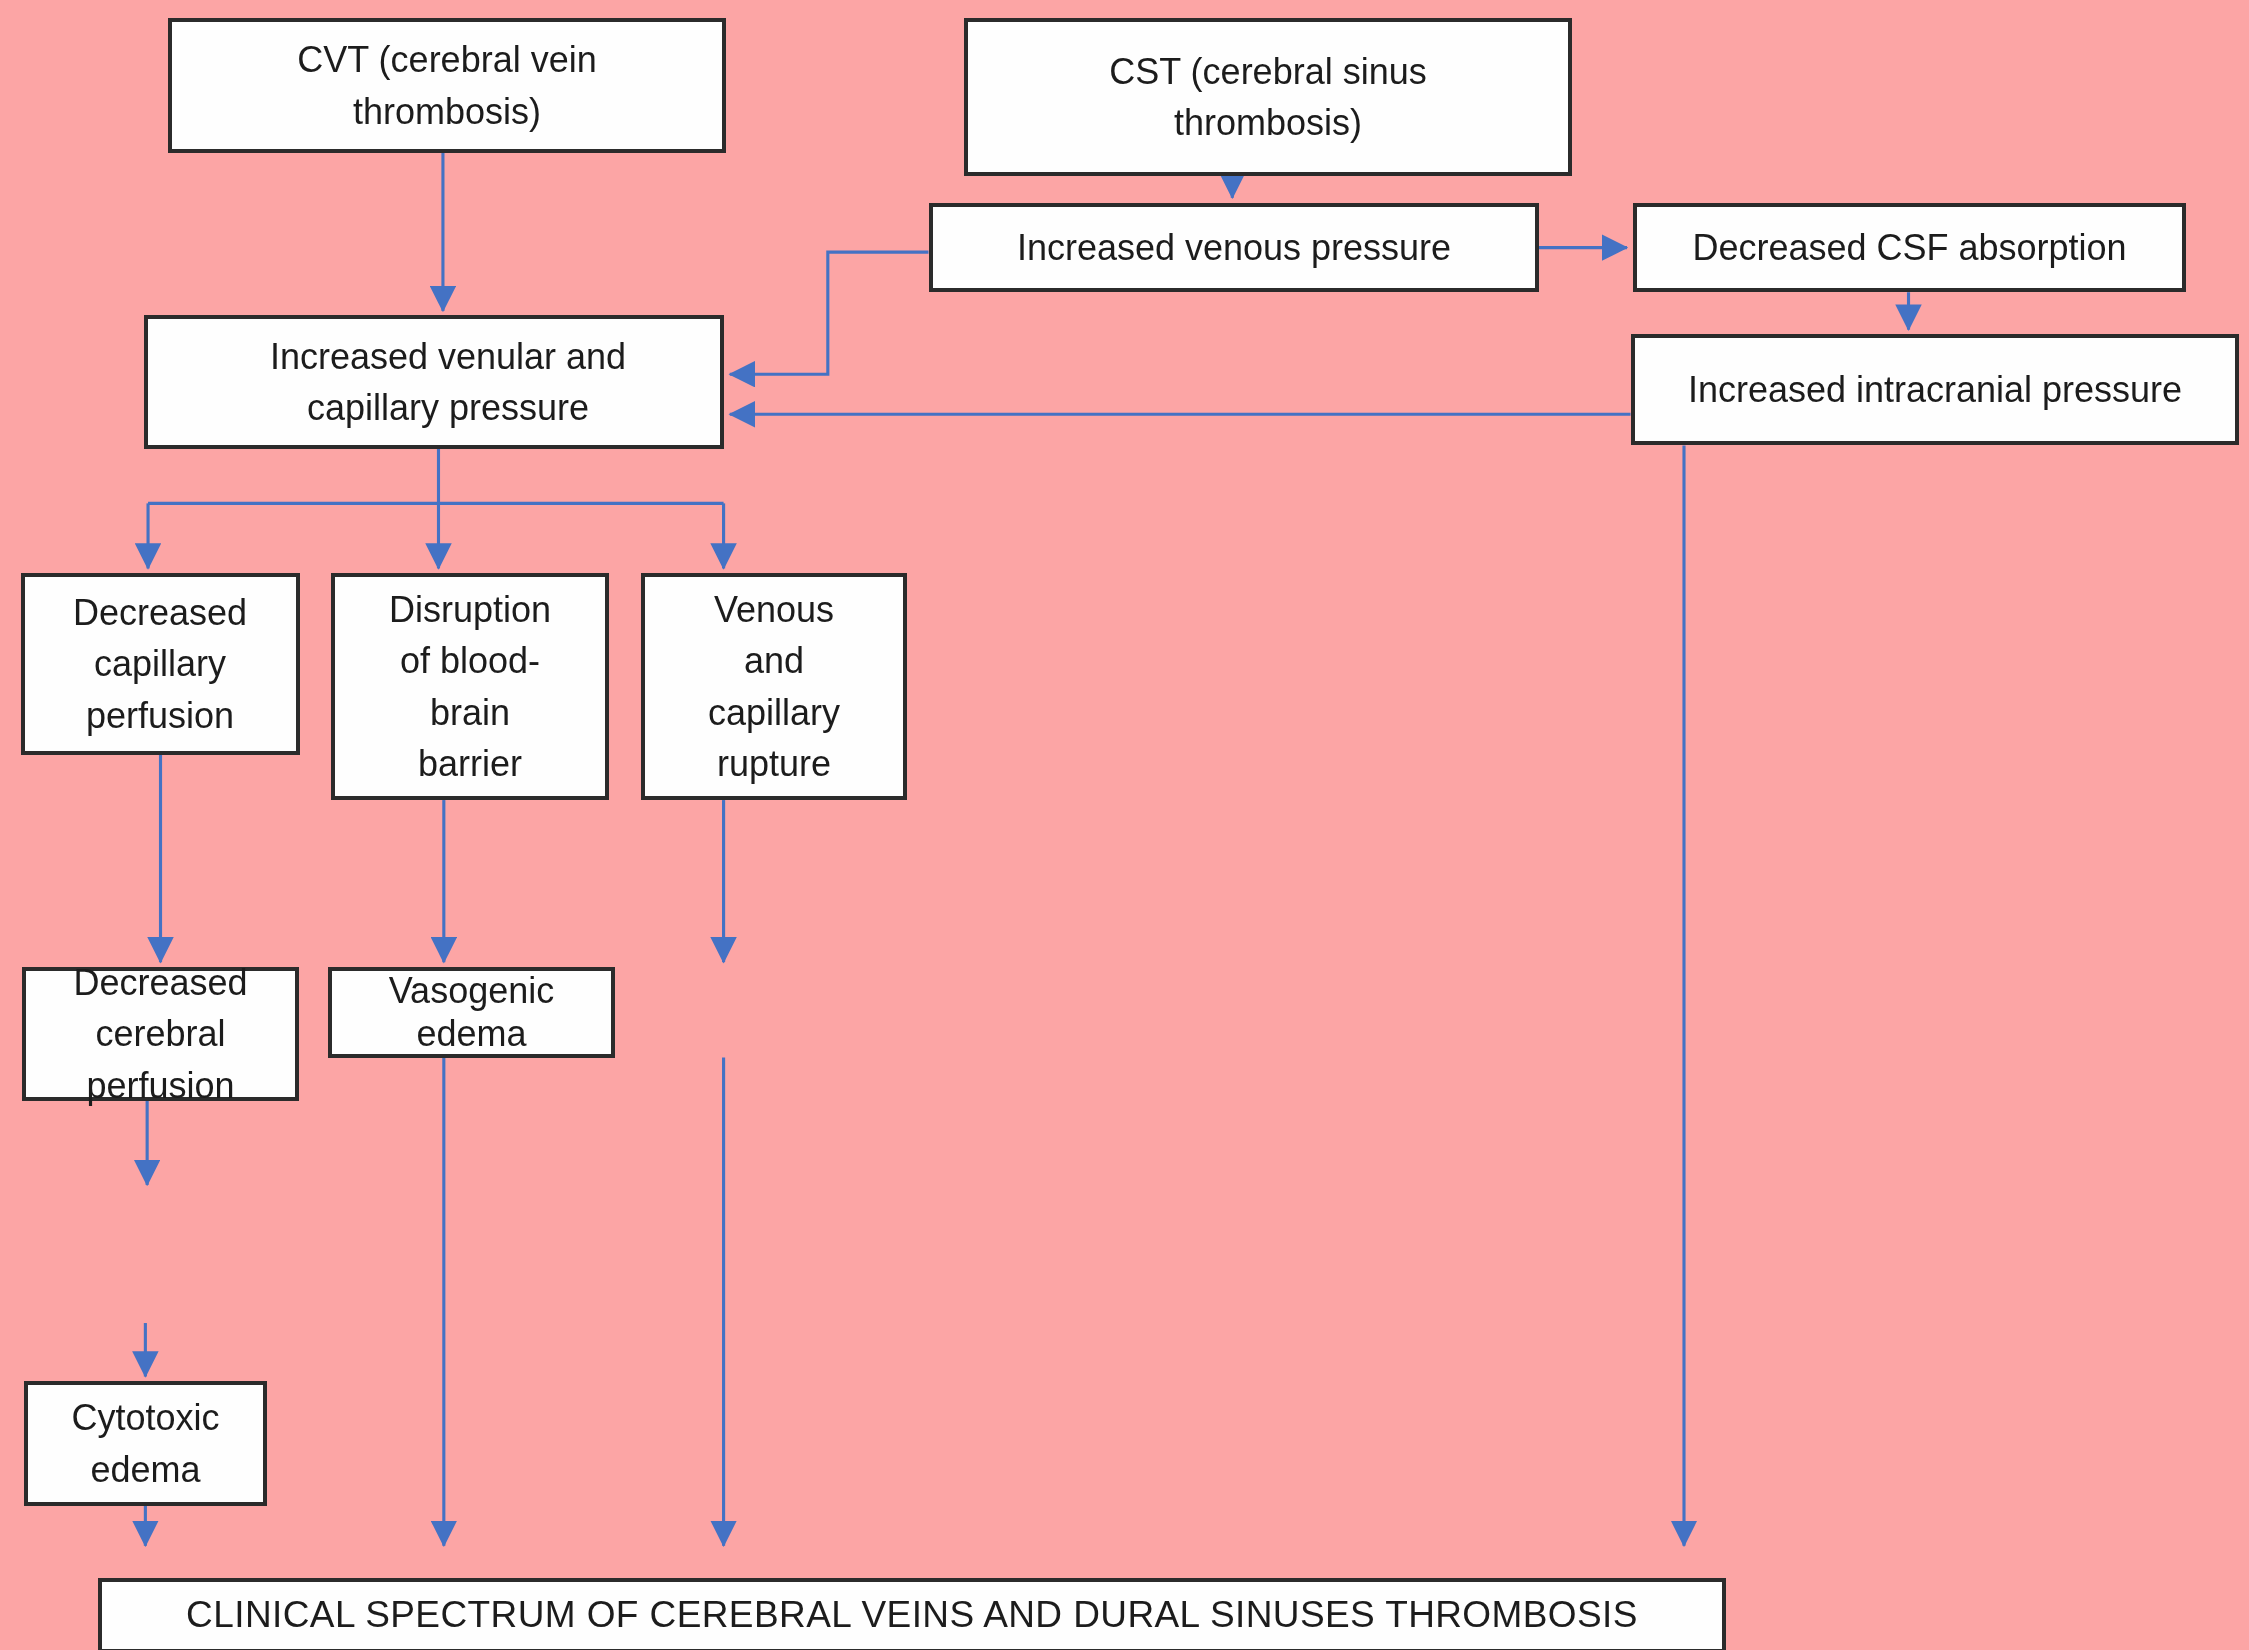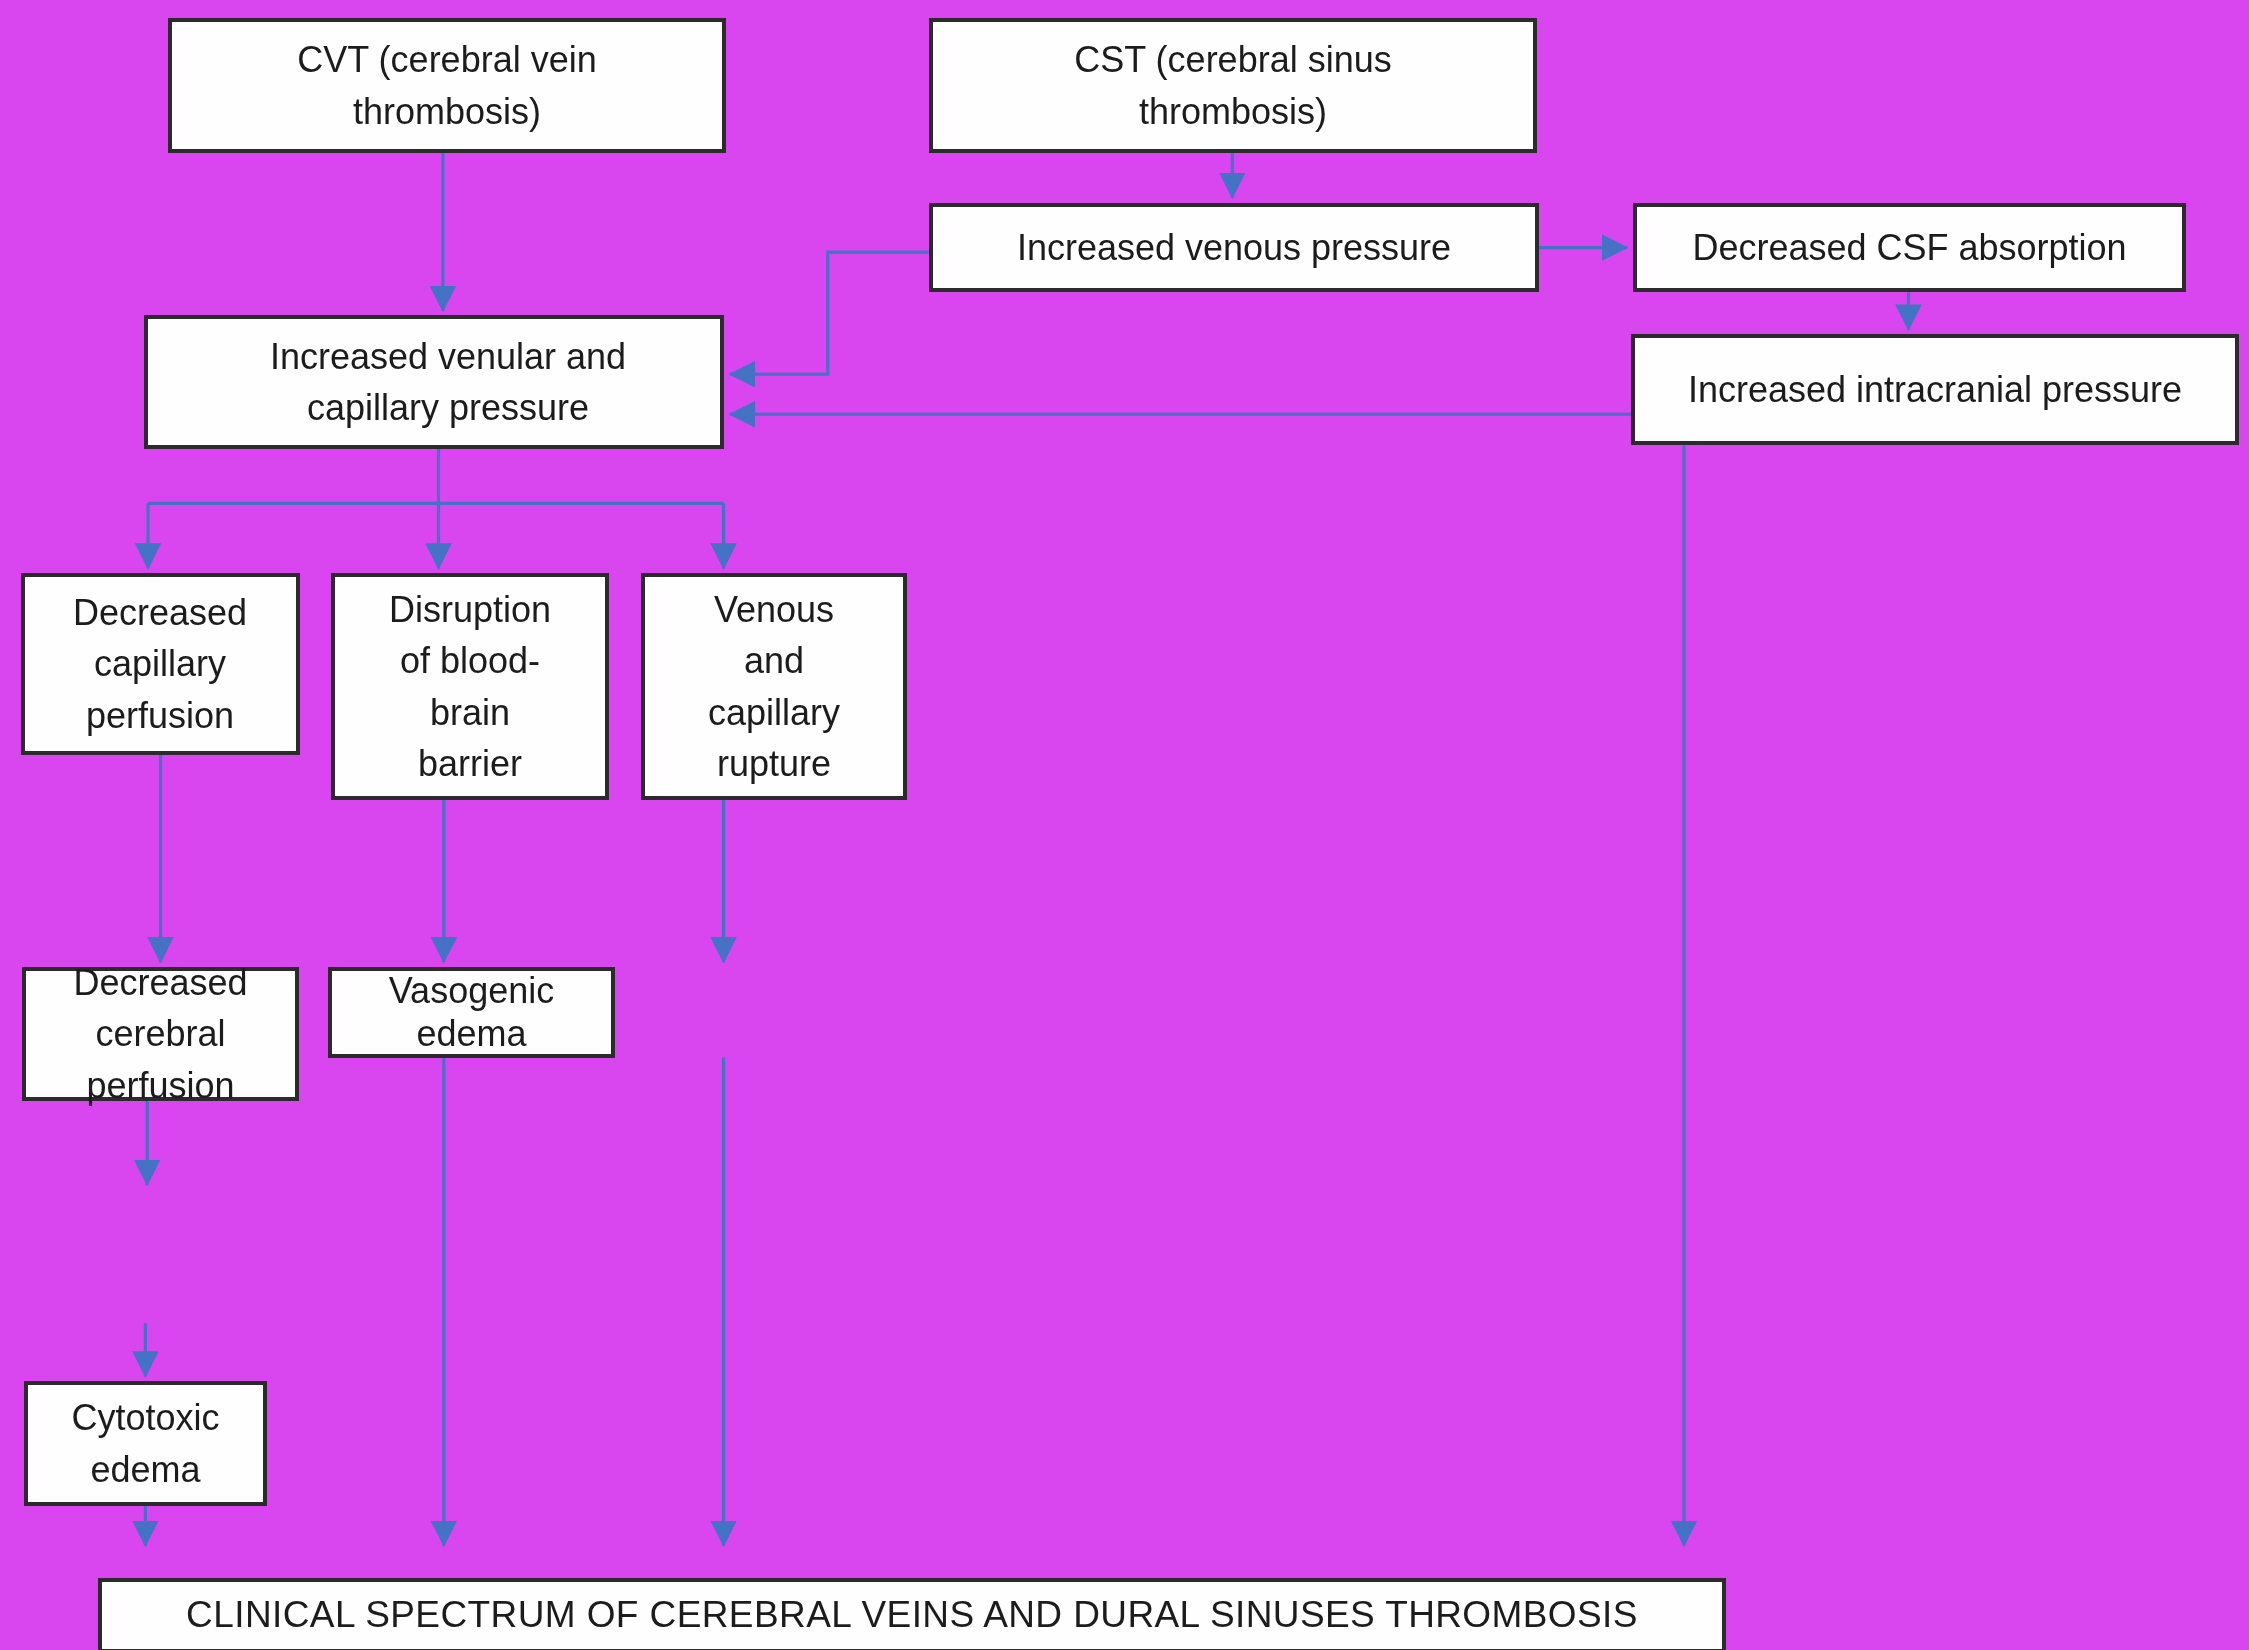--- a/index.html
+++ b/index.html
@@ -7,21 +7,21 @@
     padding: 0;
     background: #ffffff;
     width: 2249px;
     height: 1650px;
     font-family: "Liberation Sans", sans-serif;
   }
   #canvas {
     position: relative;
     width: 2249px;
     height: 1650px;
-    background: #d946ef;
+    background: #fca5a5;
     overflow: hidden;
   }
   #wires {
     position: absolute;
     left: 0; top: 0;
     width: 2249px; height: 1650px;
   }
   .box {
     position: absolute;
     box-sizing: border-box;
@@ -31,21 +31,21 @@
     display: flex;
     align-items: center;
     justify-content: center;
     text-align: center;
     font-size: 36px;
     line-height: 1.42;
     white-space: pre-line;
   }
   .compact { line-height: 1.18; }
   #box-cvt  { left: 168px;  top: 18px;   width: 558px;  height: 135px; }
-  #box-cst  { left: 929px; top: 18px;   width: 608px;  height: 135px; }
+  #box-cst  { left: 964px; top: 18px;   width: 608px;  height: 158px; }
   #box-ivp  { left: 929px; top: 203px;  width: 610px;  height: 89px; }
   #box-dcsf { left: 1633px; top: 203px;  width: 553px;  height: 89px; }
   #box-ivcp { left: 144px;  top: 315px;  width: 580px;  height: 134px; padding-left: 28px; }
   #box-iicp { left: 1631px; top: 334px;  width: 608px;  height: 111px; }
   #box-dcp  { left: 20.5px;   top: 573px;  width: 279px;  height: 182px; }
   #box-dbbb { left: 331px;  top: 573px;  width: 278px;  height: 227px; }
   #box-vcr  { left: 641px;  top: 573px;  width: 266px;  height: 227px; }
   #box-dce  { left: 22px;   top: 967px; width: 277px;  height: 134px; }
   #box-ve   { left: 328px;  top: 967px; width: 287px;  height: 91px; }
   #box-ph   { left: 641px;  top: 967px; width: 335px;  height: 91px; }

